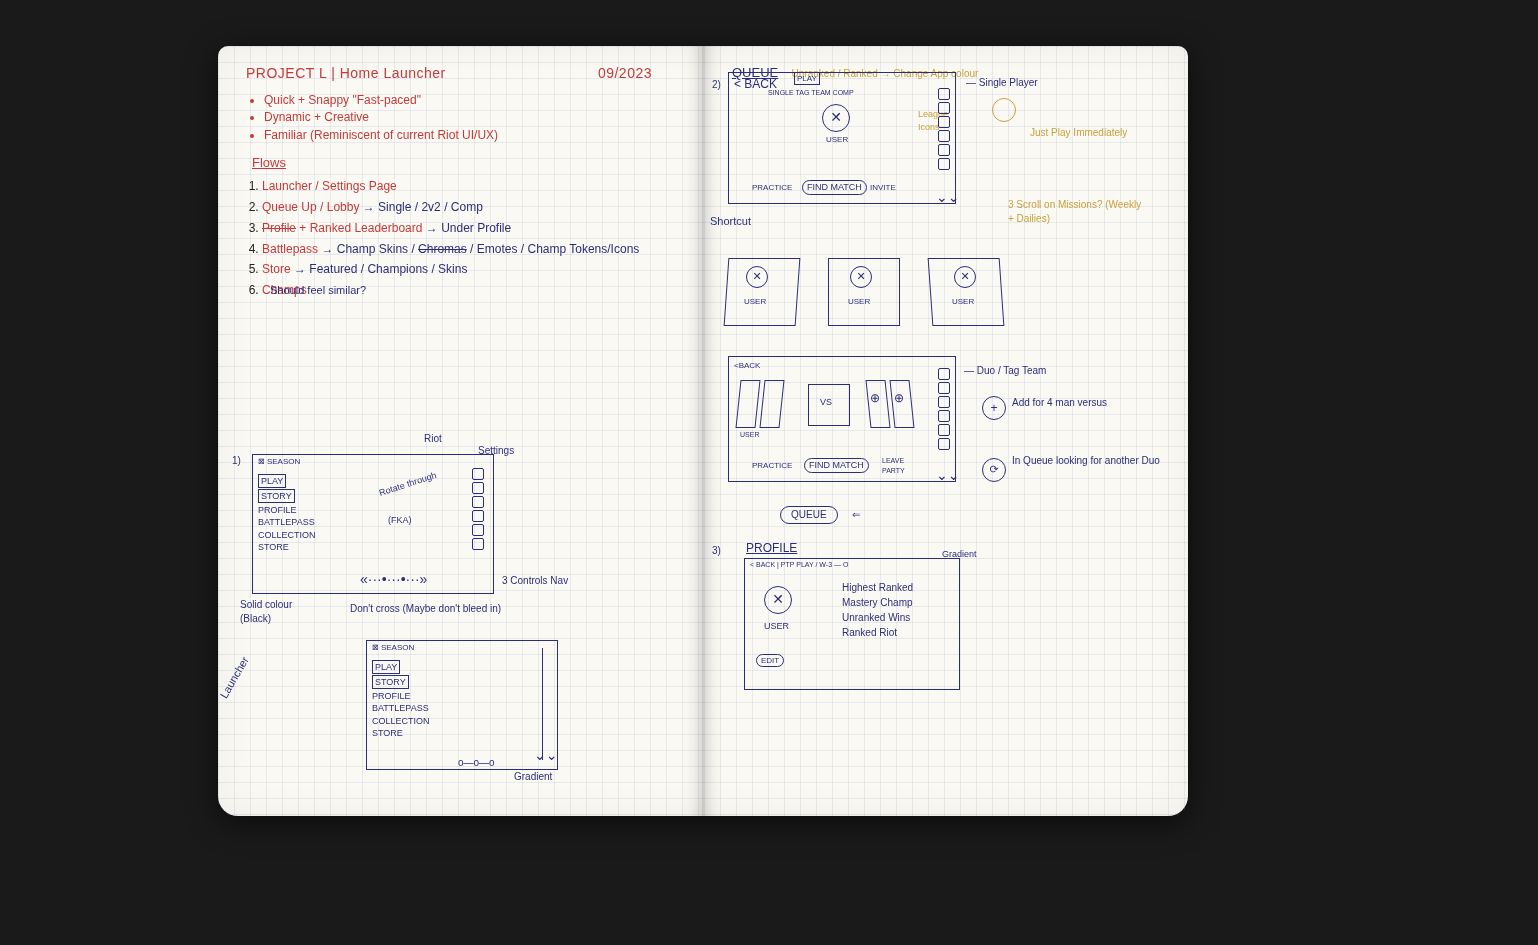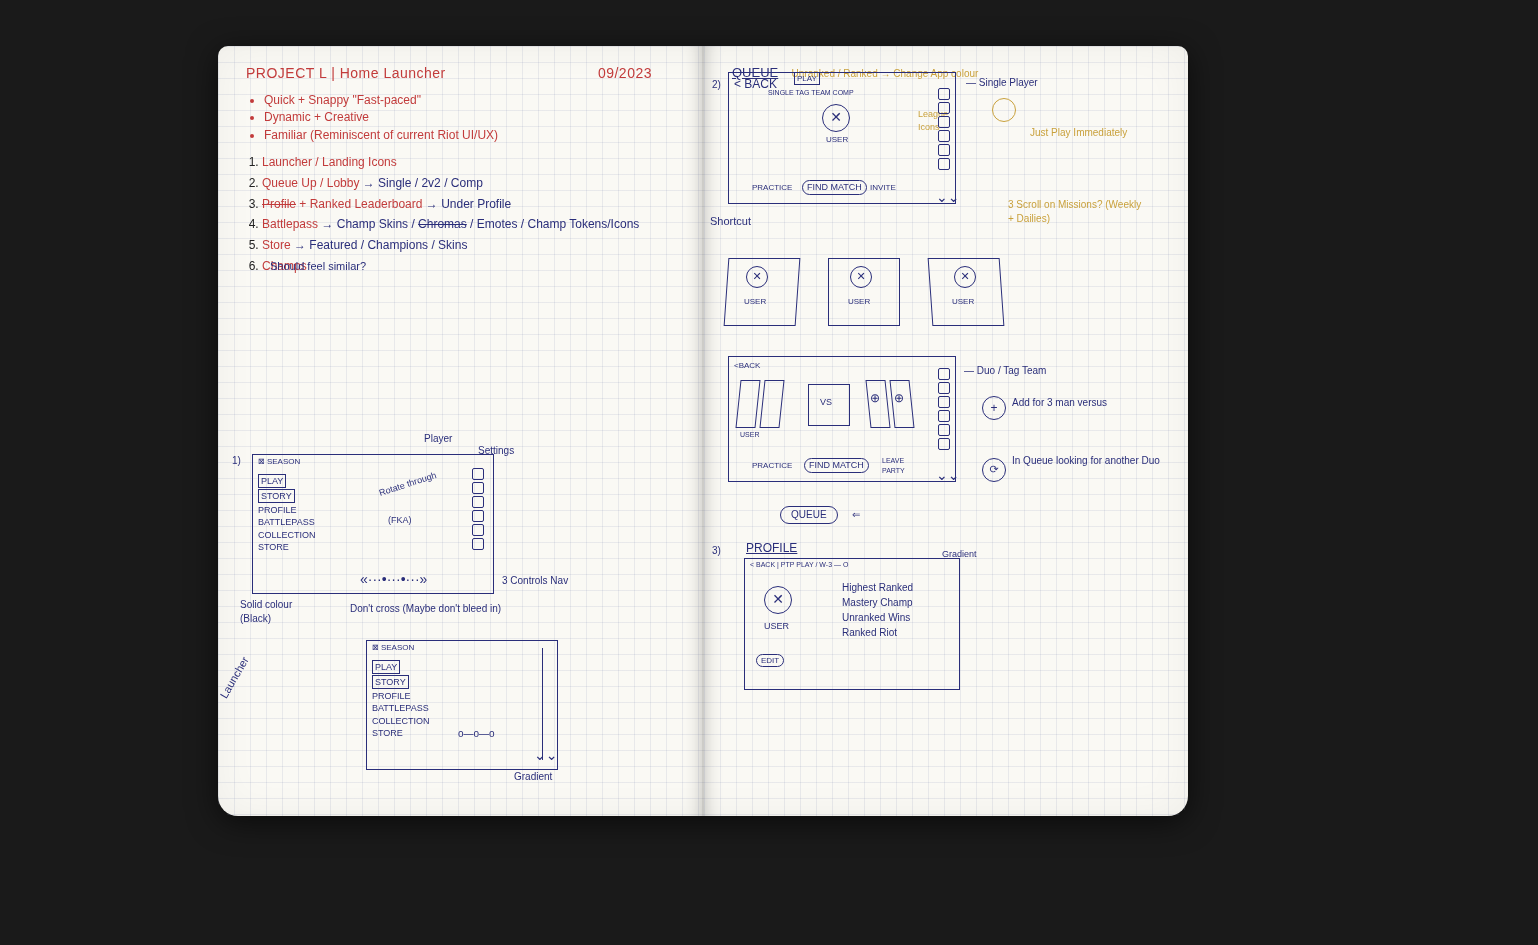--- a/index.html
+++ b/index.html
@@ -136,24 +136,25 @@
       <span>PROJECT L | Home Launcher</span>
       <span class="date">09/2023</span>
     </div>
 
     <ul class="bullets red">
       <li>Quick + Snappy "Fast-paced"</li>
       <li>Dynamic + Creative</li>
       <li>Familiar (Reminiscent of current Riot UI/UX)</li>
     </ul>
 
+    <div class="flows-heading red underline">Flows</div>
 
     <ol class="flows">
       <li>
-        <span class="red">Launcher / Landing Icons</span>
+        <span class="red">Launcher / Settings Page</span>
       </li>
       <li>
         <span class="red">Queue Up / Lobby</span>
         <span class="blue">→ Single / 2v2 / Comp</span>
       </li>
       <li>
         <span class="red strike">Profile</span>
         <span class="red"> + Ranked Leaderboard</span>
         <span class="blue">→ Under Profile</span>
       </li>
@@ -178,21 +179,21 @@
 
     <div class="menu-list" style="left:40px; top:428px;">
       <span class="boxed">PLAY</span><br>
       <span class="boxed">STORY</span><br>
       <span>PROFILE</span><br>
       <span>BATTLEPASS</span><br>
       <span>COLLECTION</span><br>
       <span>STORE</span>
     </div>
 
-    <span class="lbl" style="left:206px; top:386px;">Player</span>
+    <span class="lbl" style="left:206px; top:386px;">Riot</span>
     <span class="lbl" style="left:260px; top:398px;">Settings</span>
     <span class="lbl" style="left:160px; top:432px; transform:rotate(-18deg); font-size:9px;">Rotate through</span>
     <span class="lbl" style="left:170px; top:468px; font-size:9px;">(FKA)</span>
 
     <div class="sq" style="left:254px; top:422px;"></div>
     <div class="sq" style="left:254px; top:436px;"></div>
     <div class="sq" style="left:254px; top:450px;"></div>
     <div class="sq" style="left:254px; top:464px;"></div>
     <div class="sq" style="left:254px; top:478px;"></div>
     <div class="sq" style="left:254px; top:492px;"></div>
@@ -209,21 +210,21 @@
       <span class="boxed">PLAY</span><br>
       <span class="boxed">STORY</span><br>
       <span>PROFILE</span><br>
       <span>BATTLEPASS</span><br>
       <span>COLLECTION</span><br>
       <span>STORE</span>
     </div>
     <div class="sideline" style="left:324px; top:602px; height:112px;"></div>
     <span class="arrow" style="left:316px; top:700px;">⌄⌄</span>
     <span class="lbl" style="left:296px; top:724px;">Gradient</span>
-    <span class="arrow" style="left:240px; top:681px; font-size:10px;">o—o—o</span>
+    <span class="arrow" style="left:240px; top:710px; font-size:10px;">o—o—o</span>
   </div>
 
   <div class="page right">
 
     <div style="margin-bottom:4px;">
       <span class="blue underline" style="font-size:13px;">QUEUE</span>
       &nbsp;&nbsp;
       <span class="gold" style="font-size:10px;">Unranked / Ranked → Change App colour</span>
     </div>
 
@@ -295,21 +296,21 @@
     <span class="pill" style="left:100px; top:412px;">FIND MATCH</span>
     <span class="lbl" style="left:178px; top:410px; font-size:7px; width:34px; white-space:normal;">LEAVE PARTY</span>
     <span class="arrow" style="left:232px; top:420px;">⌄⌄</span>
 
     <span class="pill" style="left:76px; top:460px; font-size:10px; padding:1px 10px;">QUEUE</span>
     <span class="lbl" style="left:148px; top:462px;">⇐</span>
 
     <span class="lbl" style="left:260px; top:318px;">— Duo / Tag Team</span>
 
     <div style="position:absolute; left:278px; top:350px; width:22px;height:22px;border:1.5px solid #2a2e7a;border-radius:50%;display:flex;align-items:center;justify-content:center;font-size:12px;color:#2a2e7a;">+</div>
-    <span class="lbl" style="left:308px; top:350px; width:120px; white-space:normal;">Add for 3 man versus</span>
+    <span class="lbl" style="left:308px; top:350px; width:120px; white-space:normal;">Add for 4 man versus</span>
 
     <div style="position:absolute; left:278px; top:412px; width:22px;height:22px;border:1.5px solid #2a2e7a;border-radius:50%;display:flex;align-items:center;justify-content:center;font-size:11px;color:#2a2e7a;">⟳</div>
     <span class="lbl" style="left:308px; top:408px; width:150px; white-space:normal;">In Queue looking for another Duo</span>
 
     <span class="lbl" style="left:8px; top:498px;">3)</span>
     <span class="blue underline" style="position:absolute; left:42px; top:494px; font-size:12px;">PROFILE</span>
 
     <div class="wf" style="left:40px; top:512px; width:214px; height:130px;"></div>
     <span class="lbl" style="left:46px; top:514px; font-size:7px;">&lt; BACK | PTP  PLAY / W-3 — O</span>
     <span class="lbl" style="left:238px; top:502px; font-size:9px;">Gradient</span>

